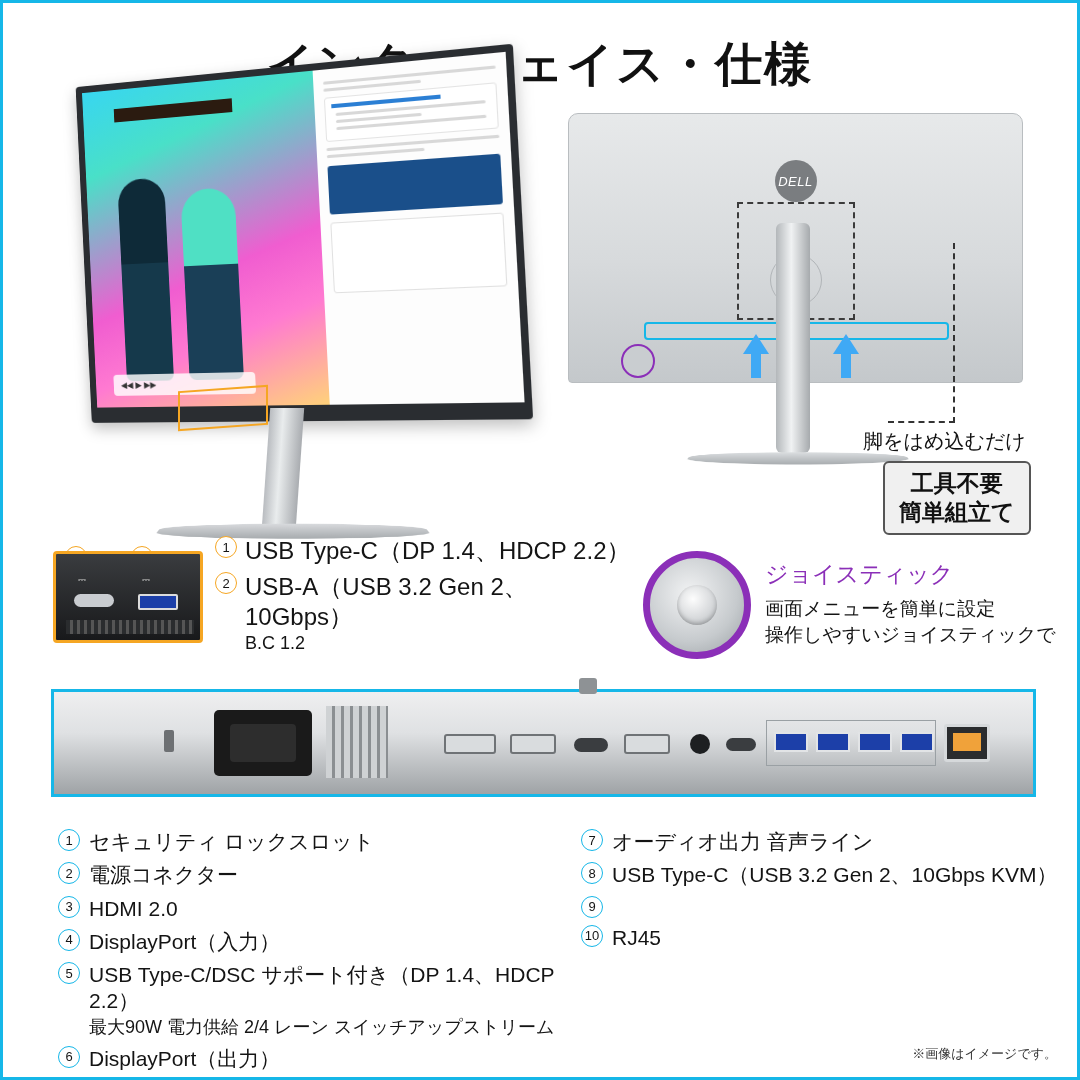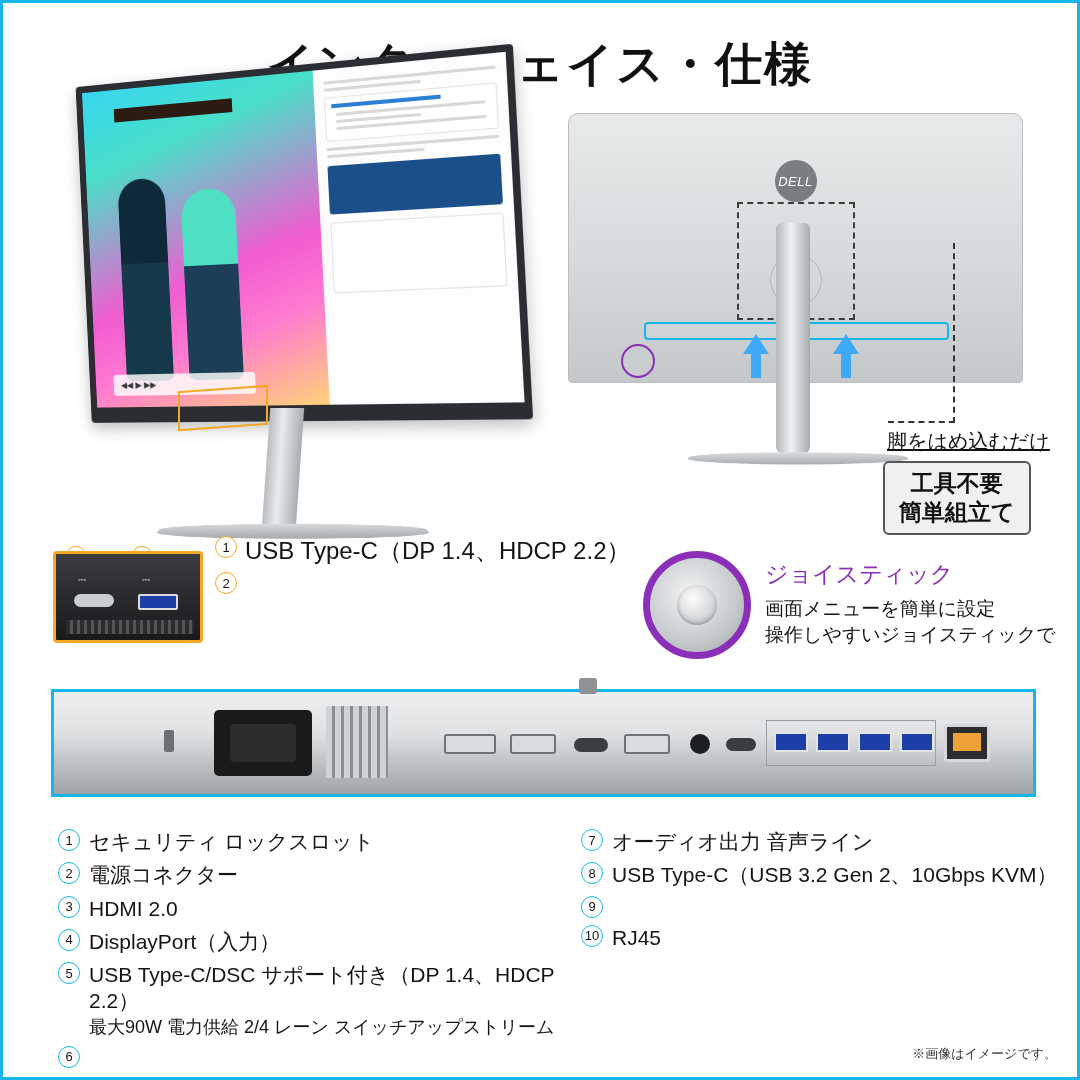--- a/index.html
+++ b/index.html
@@ -131,22 +131,22 @@
   }
   .leg-line {
     position: absolute; left: 395px; top: 130px; width: 1px; height: 180px;
     border-left: 2px dashed #333;
   }
   .leg-line-h {
     position: absolute; left: 330px; top: 308px; width: 67px; height: 1px;
     border-top: 2px dashed #333;
   }
   .leg-label {
-    position: absolute; left: 884px; top: 425px;
-    font-size: 20px; color: #111; text-decoration: underline;
+    position: absolute; left: 860px; top: 425px;
+    font-size: 20px; color: #111;
   }
   .tool-box {
     position: absolute; left: 880px; top: 458px;
     border: 2px solid #555; border-radius: 6px;
     background: #f0f0f0; padding: 6px 14px;
     text-align: center; font-size: 23px; font-weight: bold; line-height: 1.25;
     color: #111;
   }
   
   .sideports {
@@ -295,20 +295,24 @@
 
   <div class="side-text">
     <div class="side-row">
       <span class="cnum">1</span>
       <span>
         <span class="side-main">USB Type-C（DP 1.4、HDCP 2.2）</span><br>
       </span>
     </div>
     <div class="side-row">
       <span class="cnum">2</span>
+      <span>
+        <span class="side-main">USB-A（USB 3.2 Gen 2、10Gbps）</span><br>
+        <span class="side-sub">B.C 1.2</span>
+      </span>
     </div>
   </div>
 
   <div class="joy-wrap">
     <div class="joy-big">
       <div class="joy-knob"></div>
     </div>
   </div>
   <div class="joy-text">
     <div class="joy-title">ジョイスティック</div>
@@ -381,20 +385,21 @@
     </div>
     <div class="lrow">
       <span class="cnum blue">5</span>
       <span>
         <span class="lmain">USB Type-C/DSC サポート付き（DP 1.4、HDCP 2.2）</span><br>
         <span class="lsub">最大90W 電力供給 2/4 レーン スイッチアップストリーム</span>
       </span>
     </div>
     <div class="lrow">
       <span class="cnum blue">6</span>
+      <span class="lmain">DisplayPort（出力）</span>
     </div>
   </div>
 
   <div class="legend legend-right">
     <div class="lrow">
       <span class="cnum blue">7</span>
       <span class="lmain">オーディオ出力 音声ライン</span>
     </div>
     <div class="lrow">
       <span class="cnum blue">8</span>

